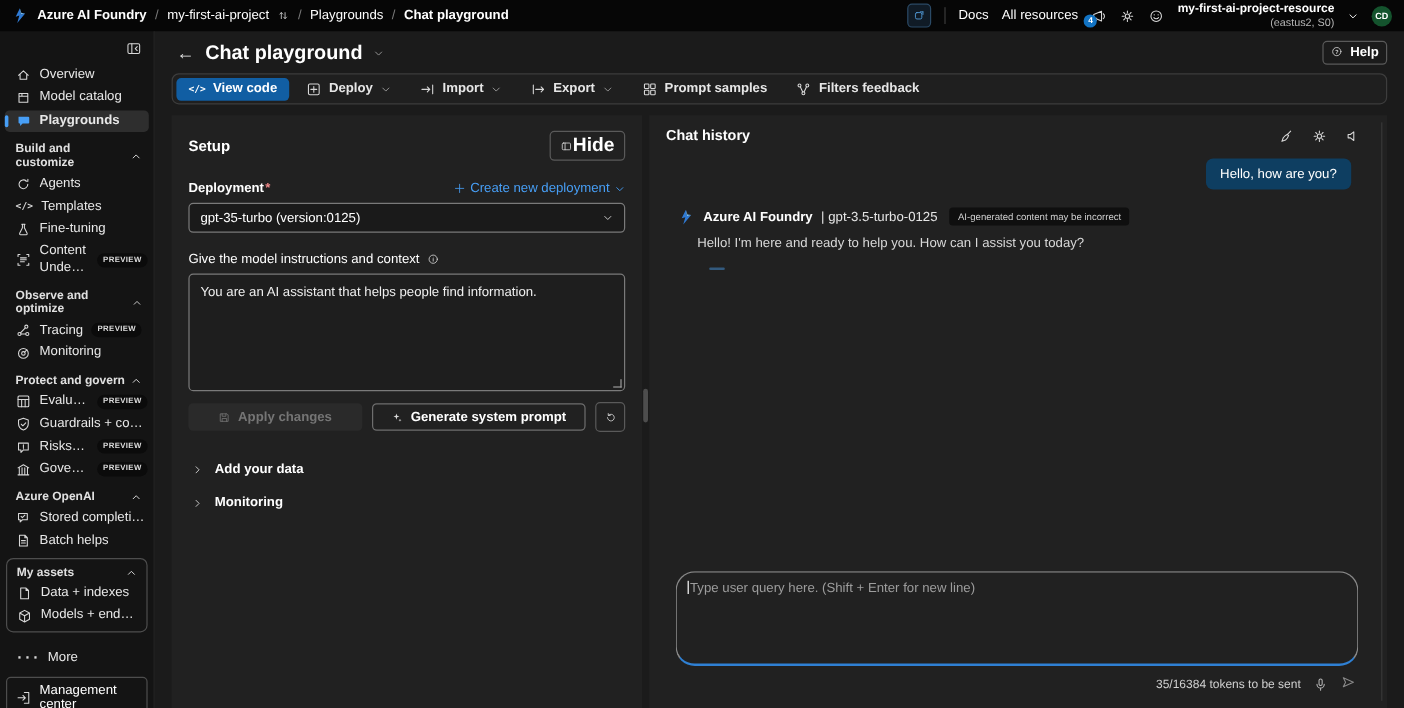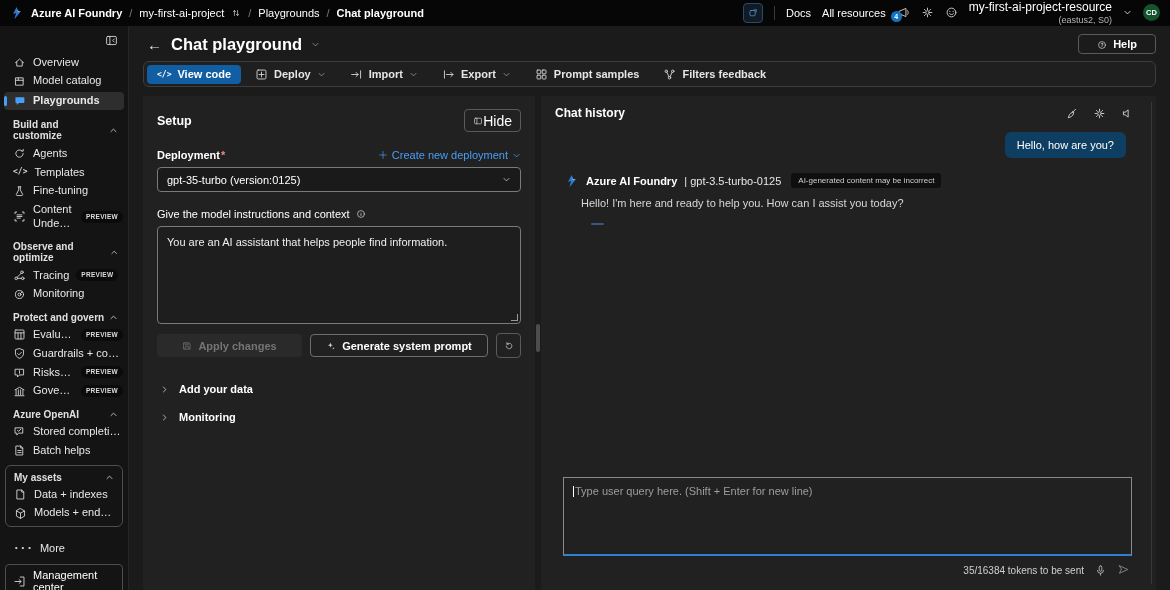--- a/index.html
+++ b/index.html
@@ -19,21 +19,21 @@
   .crumb-cur{font-weight:700}
   .tb-right{margin-left:auto;display:flex;align-items:center;gap:11px}
   .cop-btn{width:18px;height:18px;border-radius:4px;background:#101b26;border:1px solid #2b4a66;
            display:flex;align-items:center;justify-content:center}
   .cop-btn svg{color:#58a6e8}
   .tb-div{width:1px;height:14px;background:#3a3a3a}
   .badge-wrap{position:relative;display:flex}
   .n-badge{position:absolute;left:-6px;bottom:-3px;background:#1273c3;color:#fff;font-size:7px;
            font-weight:700;width:11px;height:11px;border-radius:50%;display:flex;align-items:center;justify-content:center}
   .res-block{text-align:right;line-height:1.15}
-  .res-name{font-size:12px;font-weight:400}
+  .res-name{font-size:10px;font-weight:700}
   .res-region{font-size:9px;color:#b5b5b5}
   .avatar{width:17px;height:17px;border-radius:50%;background:#14532d;color:#fff;font-size:7.5px;
           font-weight:700;display:flex;align-items:center;justify-content:center}
 
   
   .shell{display:flex;height:564px}
   .sidebar{width:128px;flex:none;background:#141414;border-right:1px solid #262626;
            display:flex;flex-direction:column;padding:4px 0 8px;overflow:hidden}
   .collapse-row{display:flex;justify-content:flex-end;padding:4px 10px 6px}
   .nav-item{display:flex;align-items:center;gap:7px;padding:2.5px 5px 2.5px 13px;color:#e8e8e8;line-height:1.25}
@@ -50,40 +50,40 @@
   .assets-box .nav-item{padding-left:8px}
   .side-divider{height:1px;background:#2e2e2e;margin:10px 0 3px}
   .mgmt{border:1px solid #4d4d4d;border-radius:4px;margin:6px 5px 8px;padding:4px 7px;
         display:flex;gap:7px;align-items:center;font-size:11px}
 
   
   .main{flex:1;background:#1b1b1b;display:flex;flex-direction:column;min-width:0}
   .main-header{display:flex;align-items:center;gap:9px;padding:8px 14px 7px 18px}
   .back{font-size:15px;color:#e6e6e6;line-height:1}
   .title{font-size:16.5px;font-weight:700}
-  .help-btn{margin-left:auto;display:flex;gap:6px;align-items:flex-end;border:1px solid #5a5a5a;
-            border-radius:4px;padding:3px 18px;font-weight:600}
+  .help-btn{margin-left:auto;display:flex;gap:6px;align-items:flex-start;border:1px solid #5a5a5a;
+            border-radius:4px;padding:3px 6px;font-weight:600}
   .toolbar{margin:0 14px;border:1px solid #3d3d3d;border-radius:6px;background:#1f1f1f;
            display:flex;align-items:center;padding:2px 3px;gap:4px}
   .tb-btn{display:flex;align-items:center;gap:6px;padding:3.5px 10px;font-weight:600;color:#e6e6e6;border-radius:4px}
   .tb-primary{background:#115ea3;color:#fff}
   .chev{width:9px;height:9px;stroke:currentColor;fill:none;stroke-width:1.4;stroke-linecap:round;stroke-linejoin:round}
 
   .content{flex:1;display:flex;margin:9px 14px 0;min-height:0;position:relative}
   .setup{width:364px;flex:none;background:#212121;padding:13px 14px;position:relative}
   .gap-col{width:6px;position:relative}
   .scroll-thumb{position:absolute;top:228px;left:1px;width:4px;height:28px;background:#4d4d4d;border-radius:2px}
   .chatp{flex:1;background:#212121;padding:10px 14px 12px;display:flex;flex-direction:column;position:relative;min-width:0}
   .chatp::after{content:'';position:absolute;right:4px;top:6px;bottom:6px;width:1px;background:#383838}
 
   
   .setup-head{display:flex;align-items:center;justify-content:space-between}
   .setup-title{font-size:12.5px;font-weight:700}
   .hide-btn{display:flex;align-items:center;border:1px solid #5a5a5a;border-radius:4px;
-            padding:2.5px 8px;font-size:14px;font-weight:400}
+            padding:2.5px 8px;font-size:16px;font-weight:700}
   .row-label{display:flex;align-items:center;justify-content:space-between;margin-top:17px}
   .lab{font-weight:700}
   .req{color:#ee8888;margin-left:1px}
   .link{color:#479ef5;display:flex;align-items:center;gap:4px;font-weight:400}
   .link .chev{stroke:#479ef5}
   .select{margin-top:6px;height:23px;border:1px solid #7a7a7a;border-radius:4px;background:#1a1a1a;
           display:flex;align-items:center;justify-content:space-between;padding:0 9px}
   .sys-label{margin-top:16px;display:flex;gap:6px;align-items:center}
   .sys-box{margin-top:6px;height:80px;border:1px solid #7a7a7a;border-radius:4px;background:#1e1e1e;
            padding:8px 9px;color:#efefef;position:relative;line-height:1.35}
@@ -108,21 +108,21 @@
   .msgs{flex:1;display:flex;flex-direction:column;min-height:0;margin-top:4px}
   .bubble-row{display:flex;justify-content:flex-end;padding-right:16px;margin-top:8px}
   .bubble-user{background:#0e3e61;border-radius:6px;padding:7px 12px}
   .assist{margin:15px 0 0 10px}
   .assist-head{display:flex;align-items:center;gap:7px}
   .assist-name{font-weight:700}
   .assist-model{color:#e6e6e6}
   .dis-pill{background:#0f0f0f;border-radius:3px;padding:3px 7px;font-size:8px;color:#cfcfcf;margin-left:3px}
   .assist-msg{margin:9px 0 0 16px;color:#d8d8d8}
   .mini-dash{margin:14px 0 0 26px;width:13px;height:2px;background:#335a7e;border-radius:1px}
-  .query{border:1px solid #8a8a8a;border-bottom:2px solid #2f80d4;border-radius:0;height:62px;
+  .query{border:1px solid #8a8a8a;border-bottom:2px solid #2f80d4;border-radius:16px;height:62px;
          margin:0 10px 0 8px;padding:7px 9px;color:#9d9d9d;position:relative}
   .caret{display:inline-block;width:1px;height:11px;background:#fff;vertical-align:-2px;margin-right:1px}
   .chat-foot{display:flex;align-items:center;gap:10px;justify-content:flex-end;margin:7px 12px 0;
              font-size:10px;color:#d0d0d0}
   .chat-foot svg{color:#b5b5b5}
   .send svg{color:#8a8a8a}
 </style>
 </head>
 <body>
 

